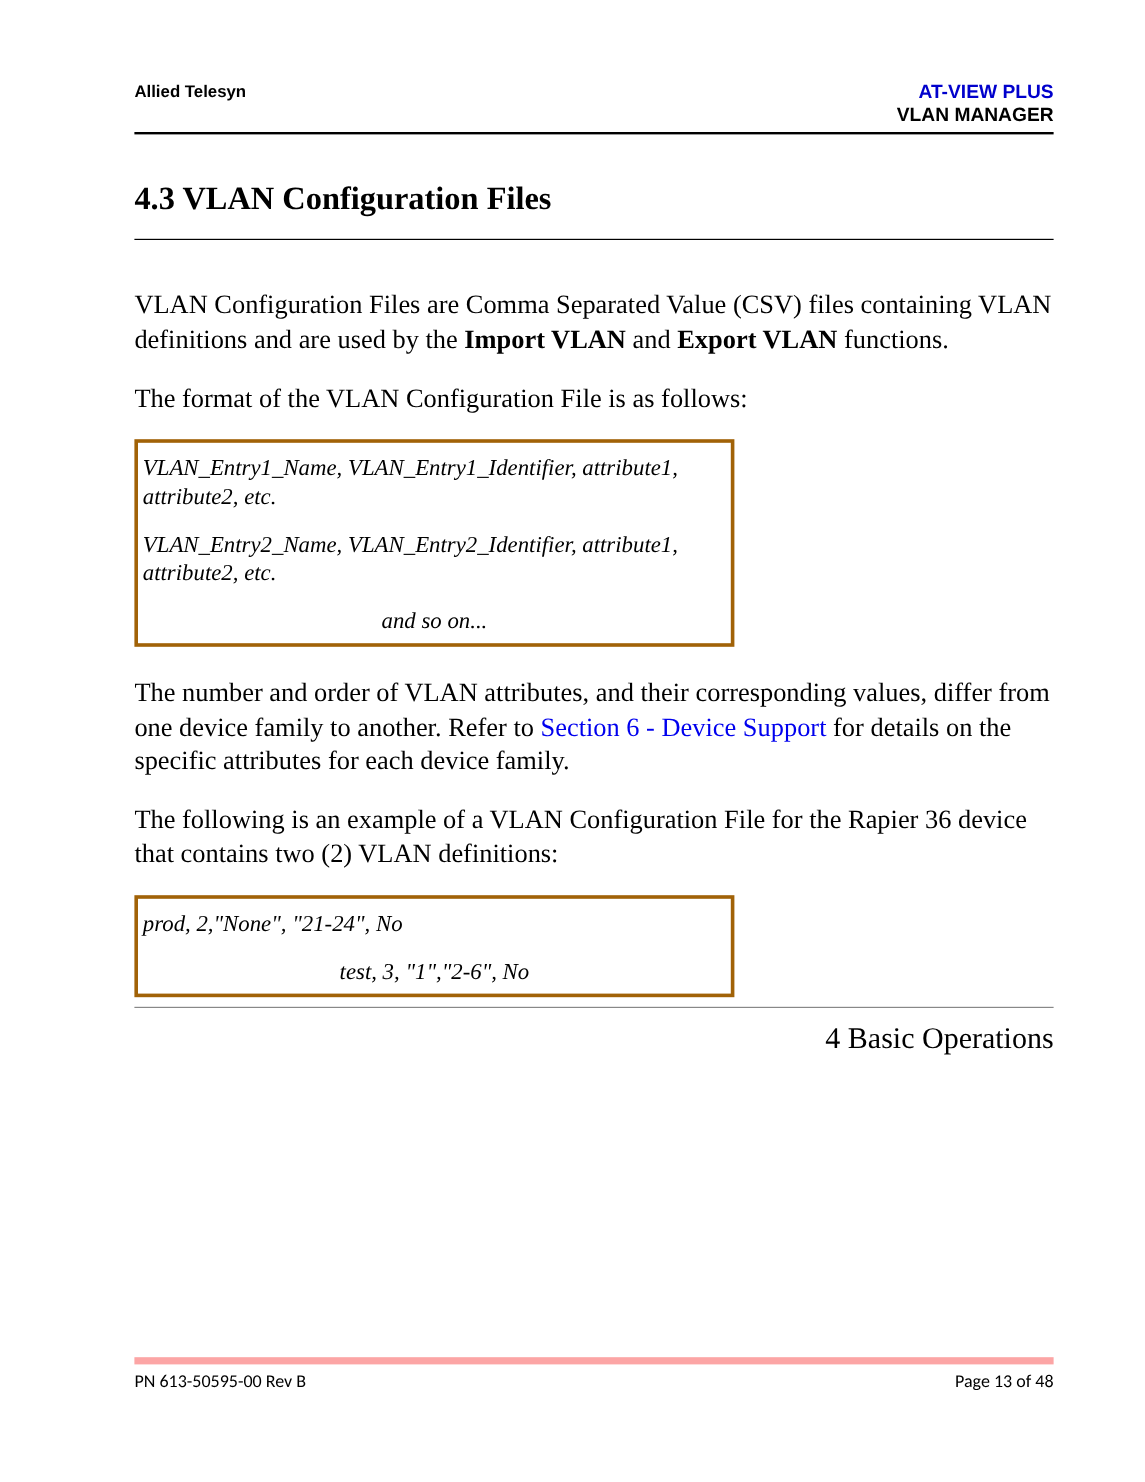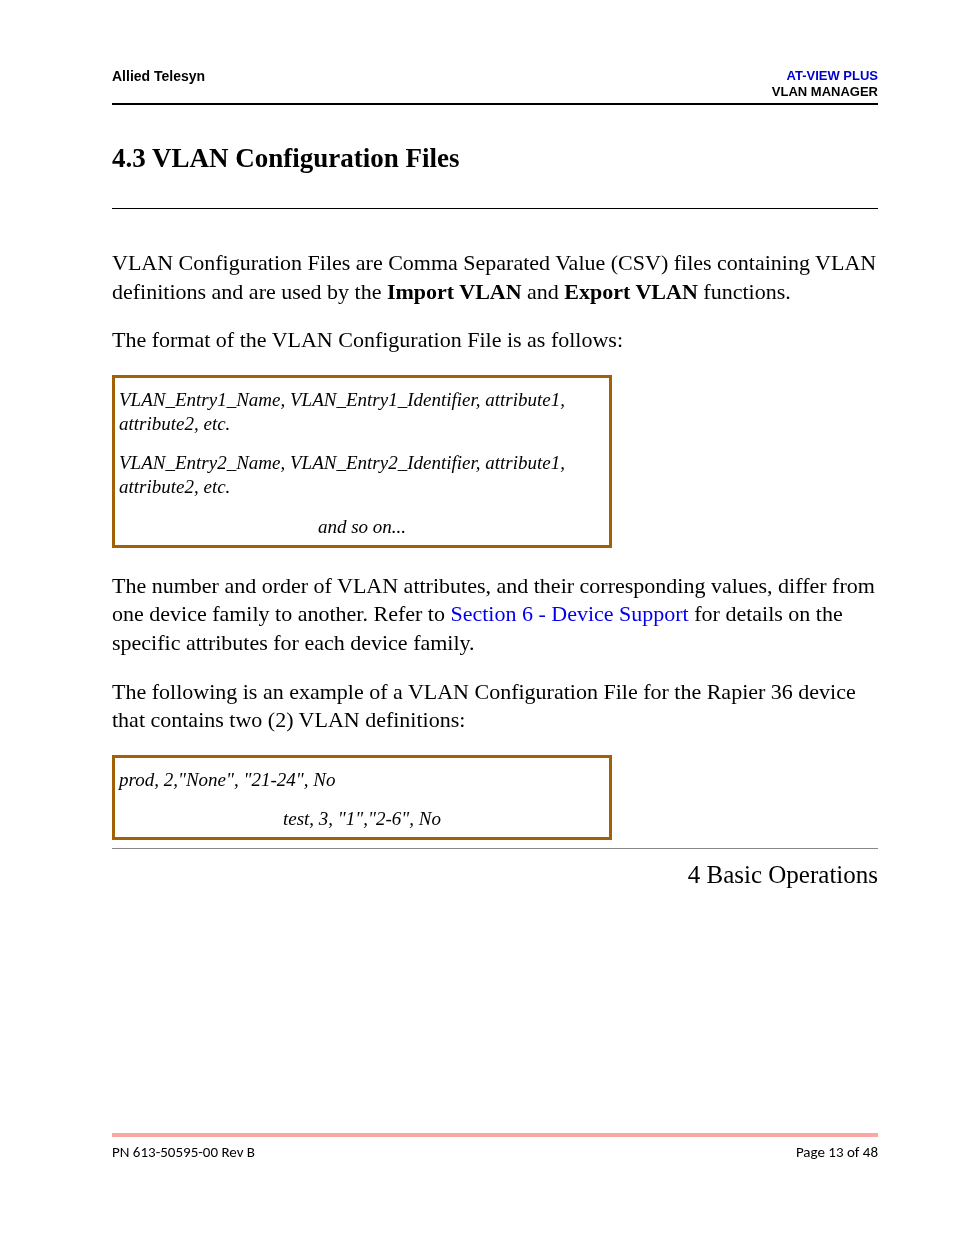--- a/index.html
+++ b/index.html
@@ -24,30 +24,30 @@
     padding-bottom: 4px;
     margin-bottom: 38px;
   }
   .header-left {
     font-family: Arial, Helvetica, sans-serif;
     font-size: 14px;
     font-weight: bold;
   }
   .header-right {
     font-family: Arial, Helvetica, sans-serif;
-    font-size: 13px;
+    font-size: 16px;
     font-weight: bold;
     text-align: right;
     line-height: 1.2;
   }
   .header-right .blue { color: #0000cc; }
   .section-title {
     font-size: 27px;
     font-weight: bold;
-    margin-bottom: 34px;
+    margin-bottom: 18px;
   }
   .thin-rule {
     border: none;
     border-top: 1.5px solid #000;
     margin-bottom: 40px;
   }
   .para {
     font-size: 22px;
     line-height: 1.3;
     margin-bottom: 20px;
@@ -77,21 +77,21 @@
   }
   .rightline {
     text-align: right;
     font-size: 25px;
   }
   .footer {
     position: absolute;
     bottom: 74px;
     left: 112px;
     right: 76px;
-    border-top: 4px solid #fca5a5;
+    border-top: 6px solid #fca5a5;
     padding-top: 6px;
     display: flex;
     justify-content: space-between;
     font-family: Calibri, Arial, sans-serif;
     font-size: 15px;
     gap: 16px;
   }
 </style>
 </head>
 <body>

